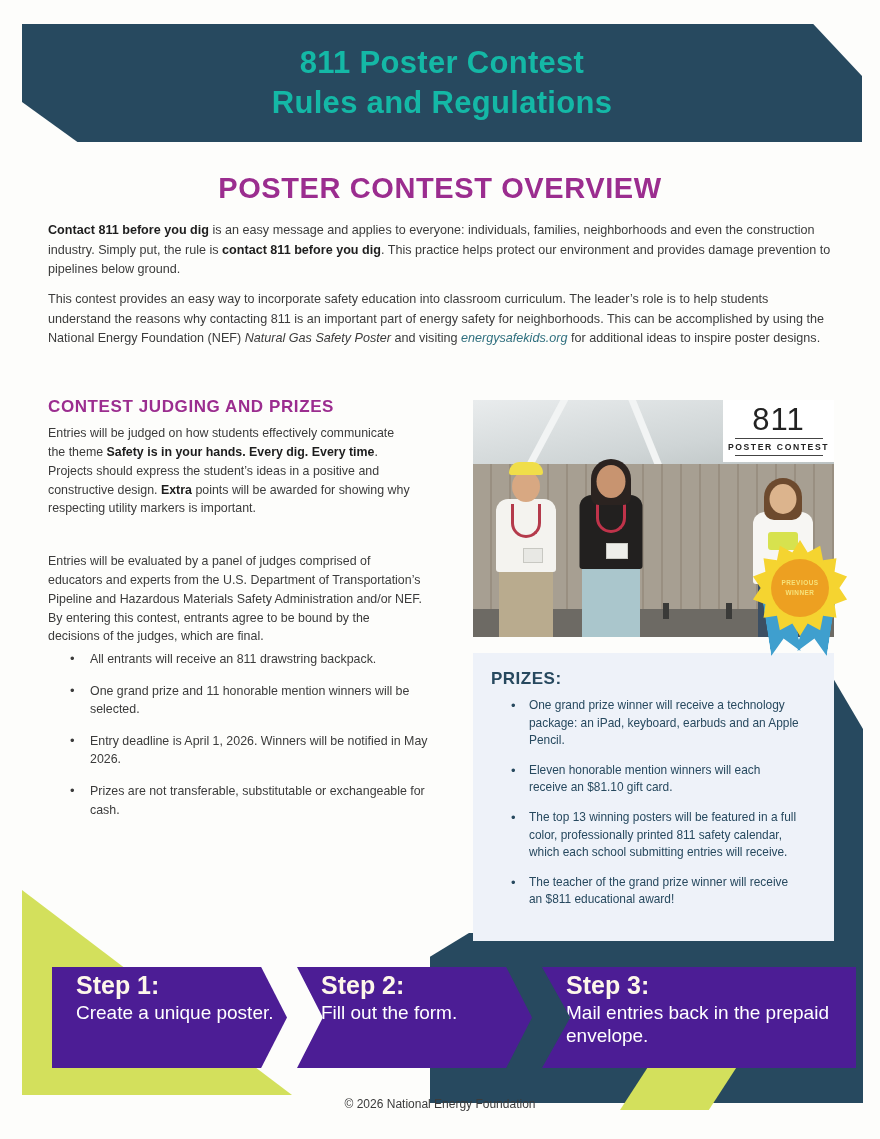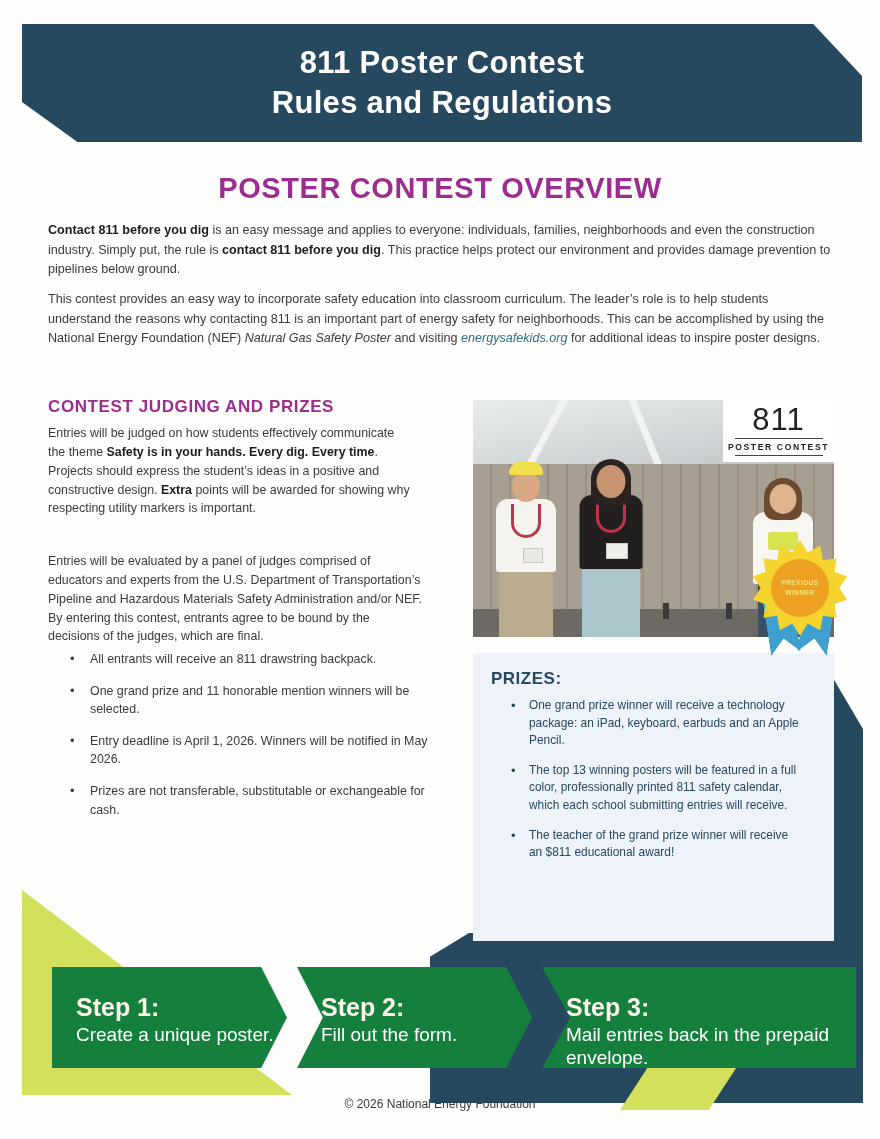--- a/index.html
+++ b/index.html
@@ -53,21 +53,21 @@
     position: absolute;
     left: 22px; top: 24px;
     width: 840px; height: 118px;
     background: #27495f;
     clip-path: polygon(0 0, 94.2% 0, 100% 44%, 100% 100%, 6.6% 100%, 0 66%);
     z-index: 3;
     display: flex; flex-direction: column;
     align-items: center; justify-content: center;
   }
   #header-banner .title-line {
-    color: #ffffff;
+    color: #14b8a6;
     font-size: 31px;
     font-weight: bold;
     letter-spacing: 0.3px;
     line-height: 1.28;
     text-align: center;
   }
 
   
   #content { position: relative; z-index: 4; }
 
@@ -292,23 +292,23 @@
     line-height: 1.48;
     margin-bottom: 12px;
     padding-left: 38px;
   }
   #prizes-box ul.bullets li::before { color: #27495f; left: 20px; }
 
   
   #steps { position: absolute; left: 52px; top: 967px; height: 101px; z-index: 5; display: flex; }
   .step {
     position: relative;
-    background: #15803d;
+    background: #4c1d95;
     height: 101px;
-    padding: 26px 12px 0 24px;
+    padding: 4px 12px 0 24px;
     color: #ffffff;
   }
   .step:not(:last-child) { margin-right: 10px; }
   #step-1 { width: 235px; clip-path: polygon(0 0, 89% 0, 100% 50%, 89% 100%, 0 100%); }
   #step-2 { width: 235px; clip-path: polygon(0 0, 89% 0, 100% 50%, 89% 100%, 0 100%, 11% 50%); }
   #step-3 { width: 314px; clip-path: polygon(0 0, 100% 0, 100% 100%, 0 100%, 9% 50%); }
   .step .step-num {
     font-size: 25px; font-weight: bold;
     line-height: 1.12;
     color: #fdf6ea;
@@ -421,20 +421,21 @@
       <div class="inner">
         <span>PREVIOUS</span>
         <span>WINNER</span>
       </div>
     </div>
 
     <div id="prizes-box">
       <div id="prizes-heading">PRIZES:</div>
       <ul class="bullets">
         <li>One grand prize winner will receive a technology package: an iPad, keyboard, earbuds and an Apple Pencil.</li>
+        <li>Eleven honorable mention winners will each receive an $81.10 gift card.</li>
         <li>The top 13 winning posters will be featured in a full color, professionally printed 811 safety calendar, which each school submitting entries will receive.</li>
         <li>The teacher of the grand prize winner will receive an $811 educational award!</li>
       </ul>
     </div>
 
     <div id="steps">
       <div class="step" id="step-1">
         <div class="step-num">Step 1:</div>
         <div class="step-desc">Create a unique poster.</div>
       </div>

